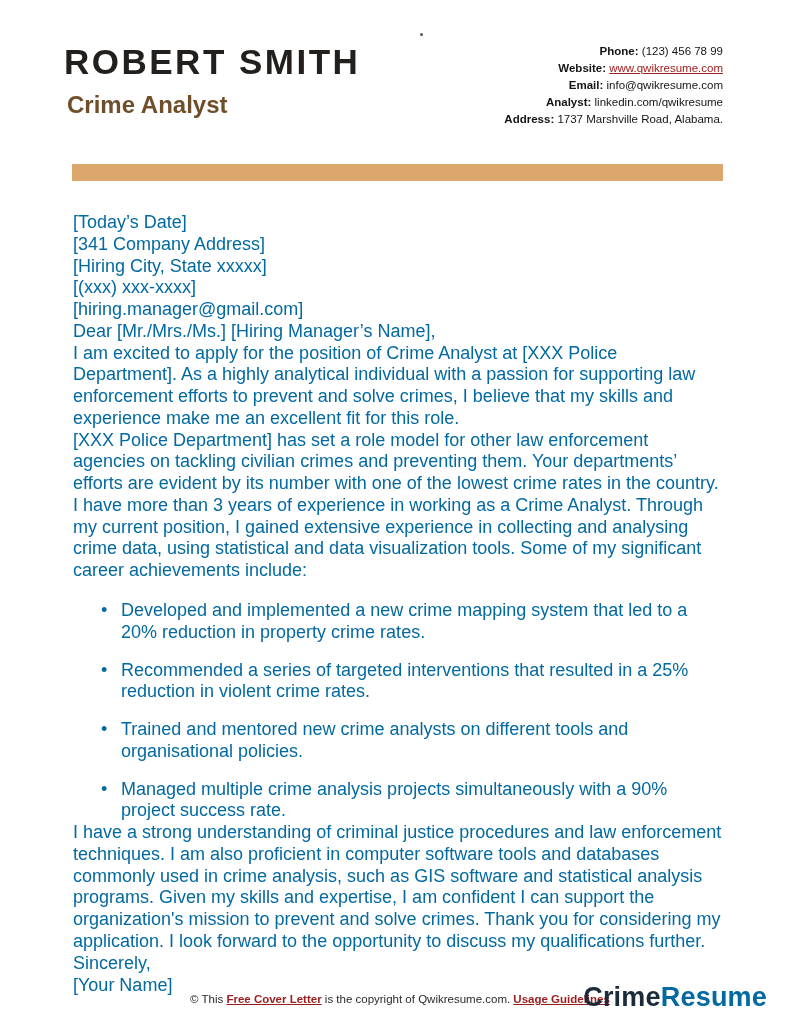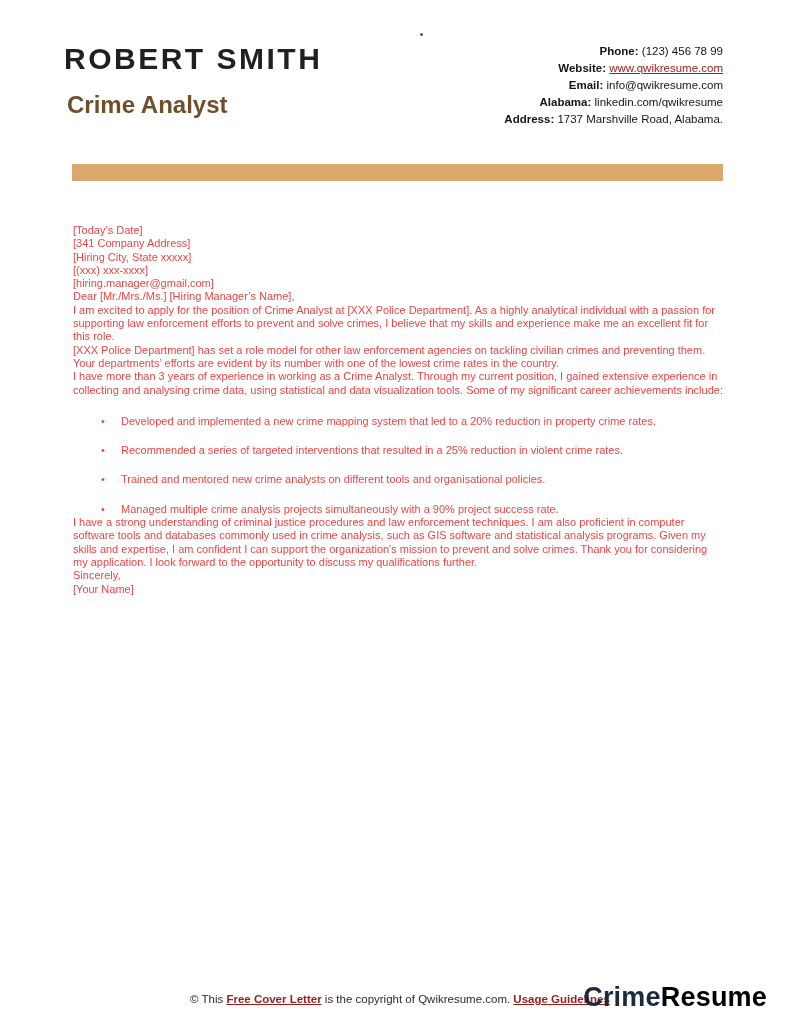--- a/index.html
+++ b/index.html
@@ -10,21 +10,21 @@
     background: #ffffff;
     font-family: "Liberation Sans", sans-serif;
     color: #1b1b1b;
     overflow: hidden;
   }
   
   .header-name {
     position: absolute;
     left: 64px;
     top: 42px;
-    font-size: 30px;
+    font-size: 35px;
     font-weight: bold;
     letter-spacing: 2.5px;
     color: #221f1d;
     white-space: nowrap;
   }
   .header-title {
     position: absolute;
     left: 67px;
     top: 91px;
     font-size: 24px;
@@ -61,25 +61,25 @@
     left: 72px;
     top: 164px;
     width: 651px;
     height: 17px;
     background: #dca76c;
   }
   
   .letter {
     position: absolute;
     left: 73px;
-    top: 224px;
+    top: 212px;
     width: 651px;
-    font-size: 11px;
+    font-size: 18px;
     line-height: 1.21;
-    color: #ef4444;
+    color: #0369a1;
   }
   .letter p { margin: 0; }
   .date-line { margin-bottom: 10px; }
   .salutation { margin-top: 38px; }
   .para-1 { margin-top: 10px; }
   .para-2, .para-3 { margin-top: 18px; }
   ul.achievements {
     margin: 18px 0 0 0;
     padding: 0;
     list-style: none;
@@ -115,37 +115,37 @@
   .logo {
     position: absolute;
     top: 982px;
     right: 33px;
     font-size: 27px;
     font-weight: bold;
     letter-spacing: 0.2px;
     white-space: nowrap;
   }
   .logo .logo-dark { color: #1c2b39; }
-  .logo .logo-green { color: #000000; }
+  .logo .logo-green { color: #0369a1; }
 </style>
 </head>
 <body>
 
 <div class="page">
 
   <div class="stray-dot"></div>
 
   <div class="header-name">ROBERT SMITH</div>
   <div class="header-title">Crime Analyst</div>
 
   <div class="contact">
     <div><span class="label">Phone:</span> <span>(123) 456 78 99</span></div>
     <div><span class="label">Website:</span> <a class="site-link">www.qwikresume.com</a></div>
     <div><span class="label">Email:</span> <span>info@qwikresume.com</span></div>
-    <div><span class="label">Alabama:</span> <span>linkedin.com/qwikresume</span></div>
+    <div><span class="label">Analyst:</span> <span>linkedin.com/qwikresume</span></div>
     <div><span class="label">Address:</span> <span>1737 Marshville Road, Alabama.</span></div>
   </div>
 
   <div class="accent-bar"></div>
 
   <div class="letter">
     <p class="date-line">[Today’s Date]</p>
 
     <div>
       <div>[341 Company Address]</div>

